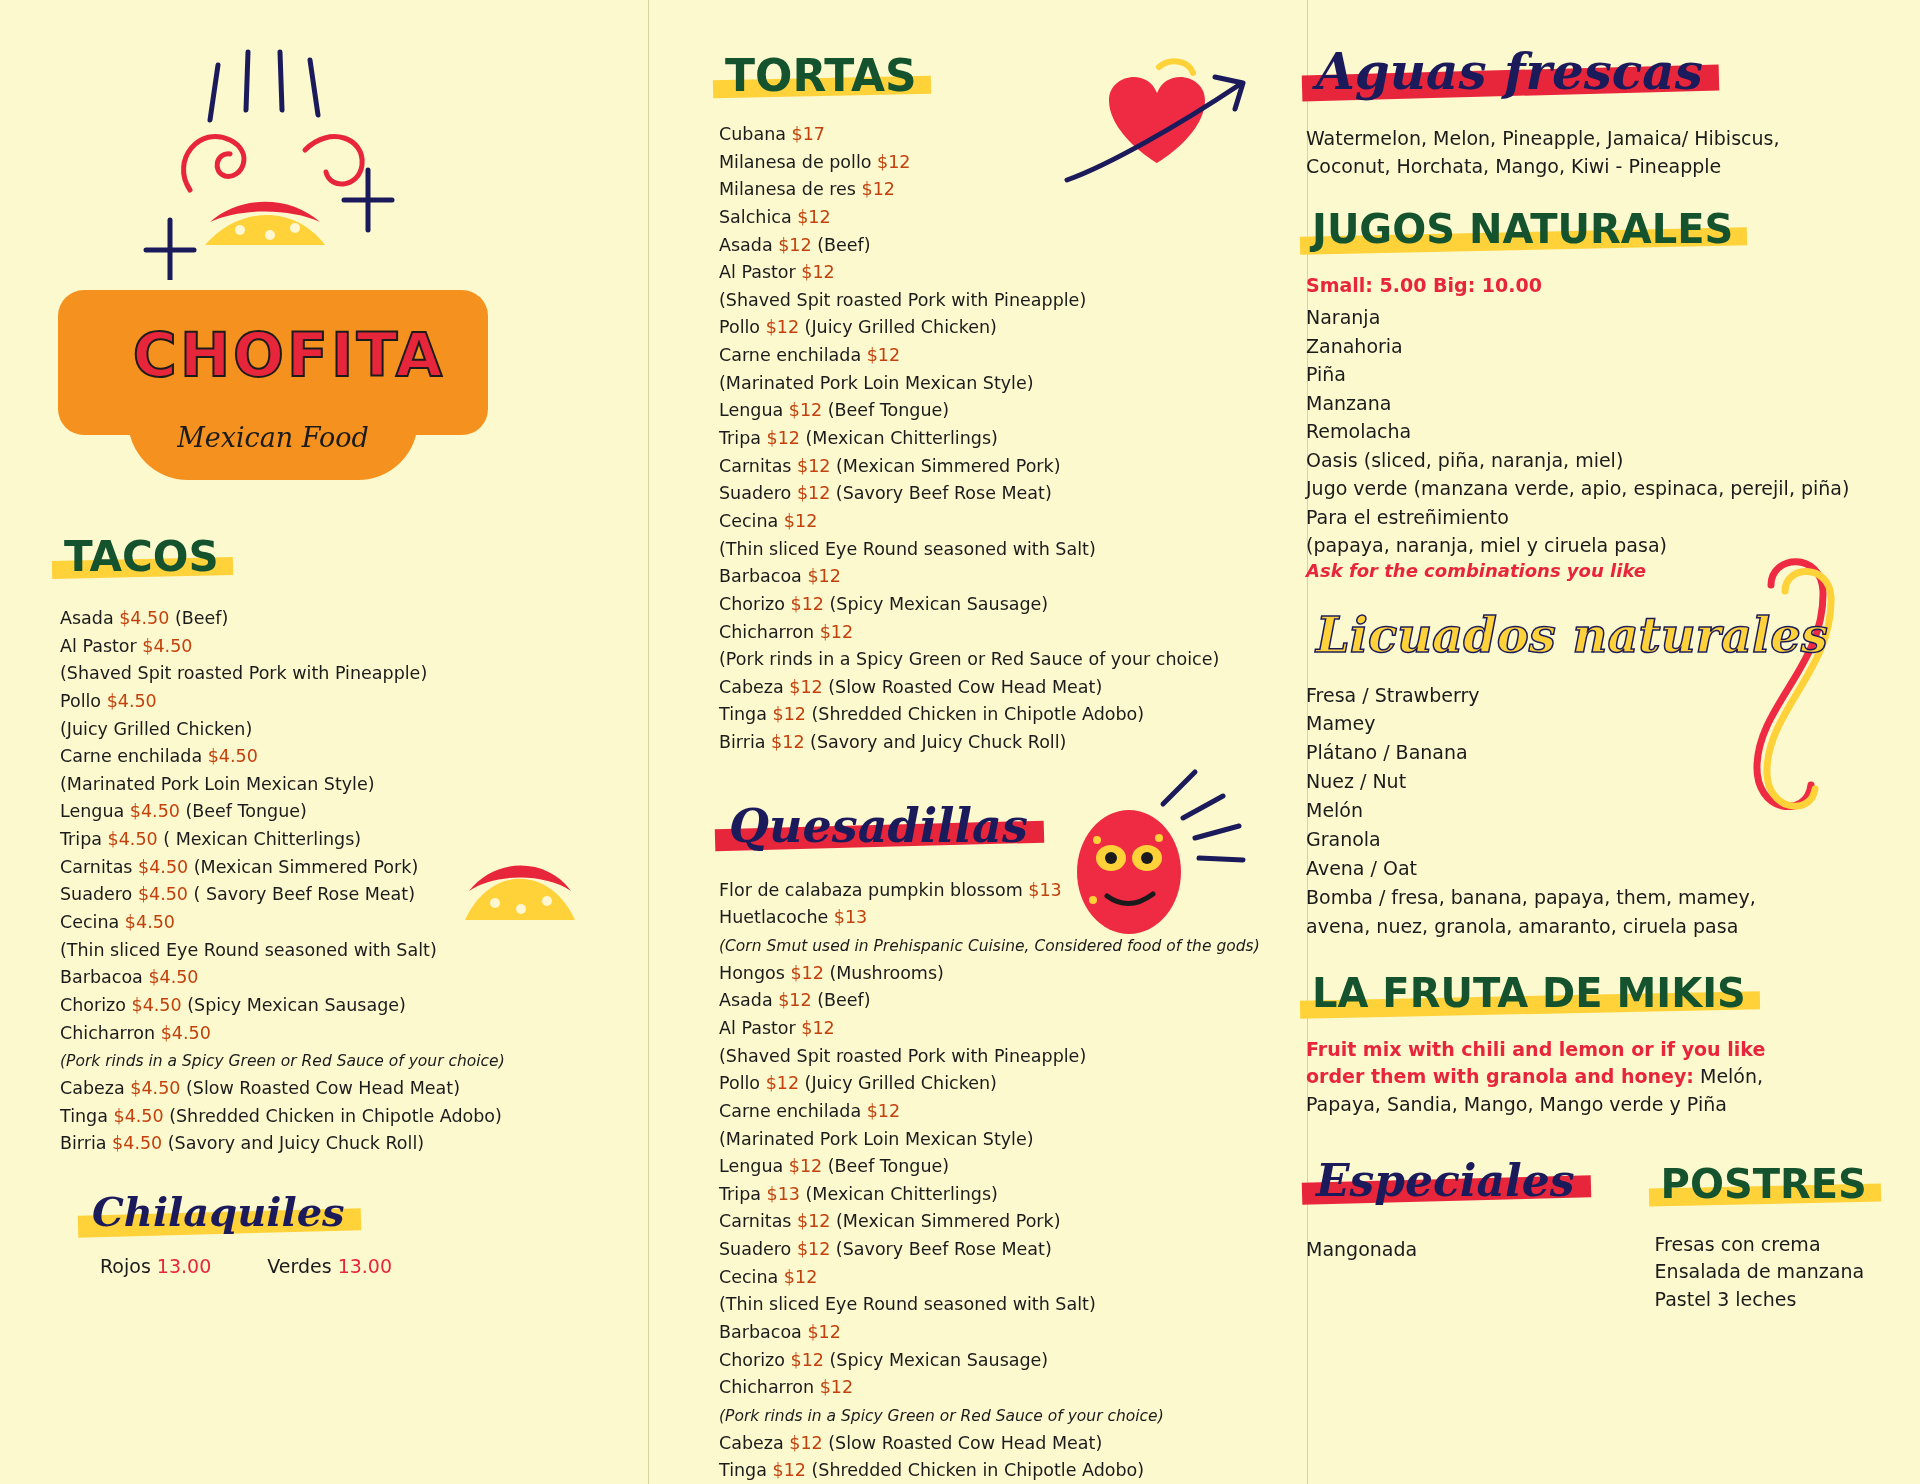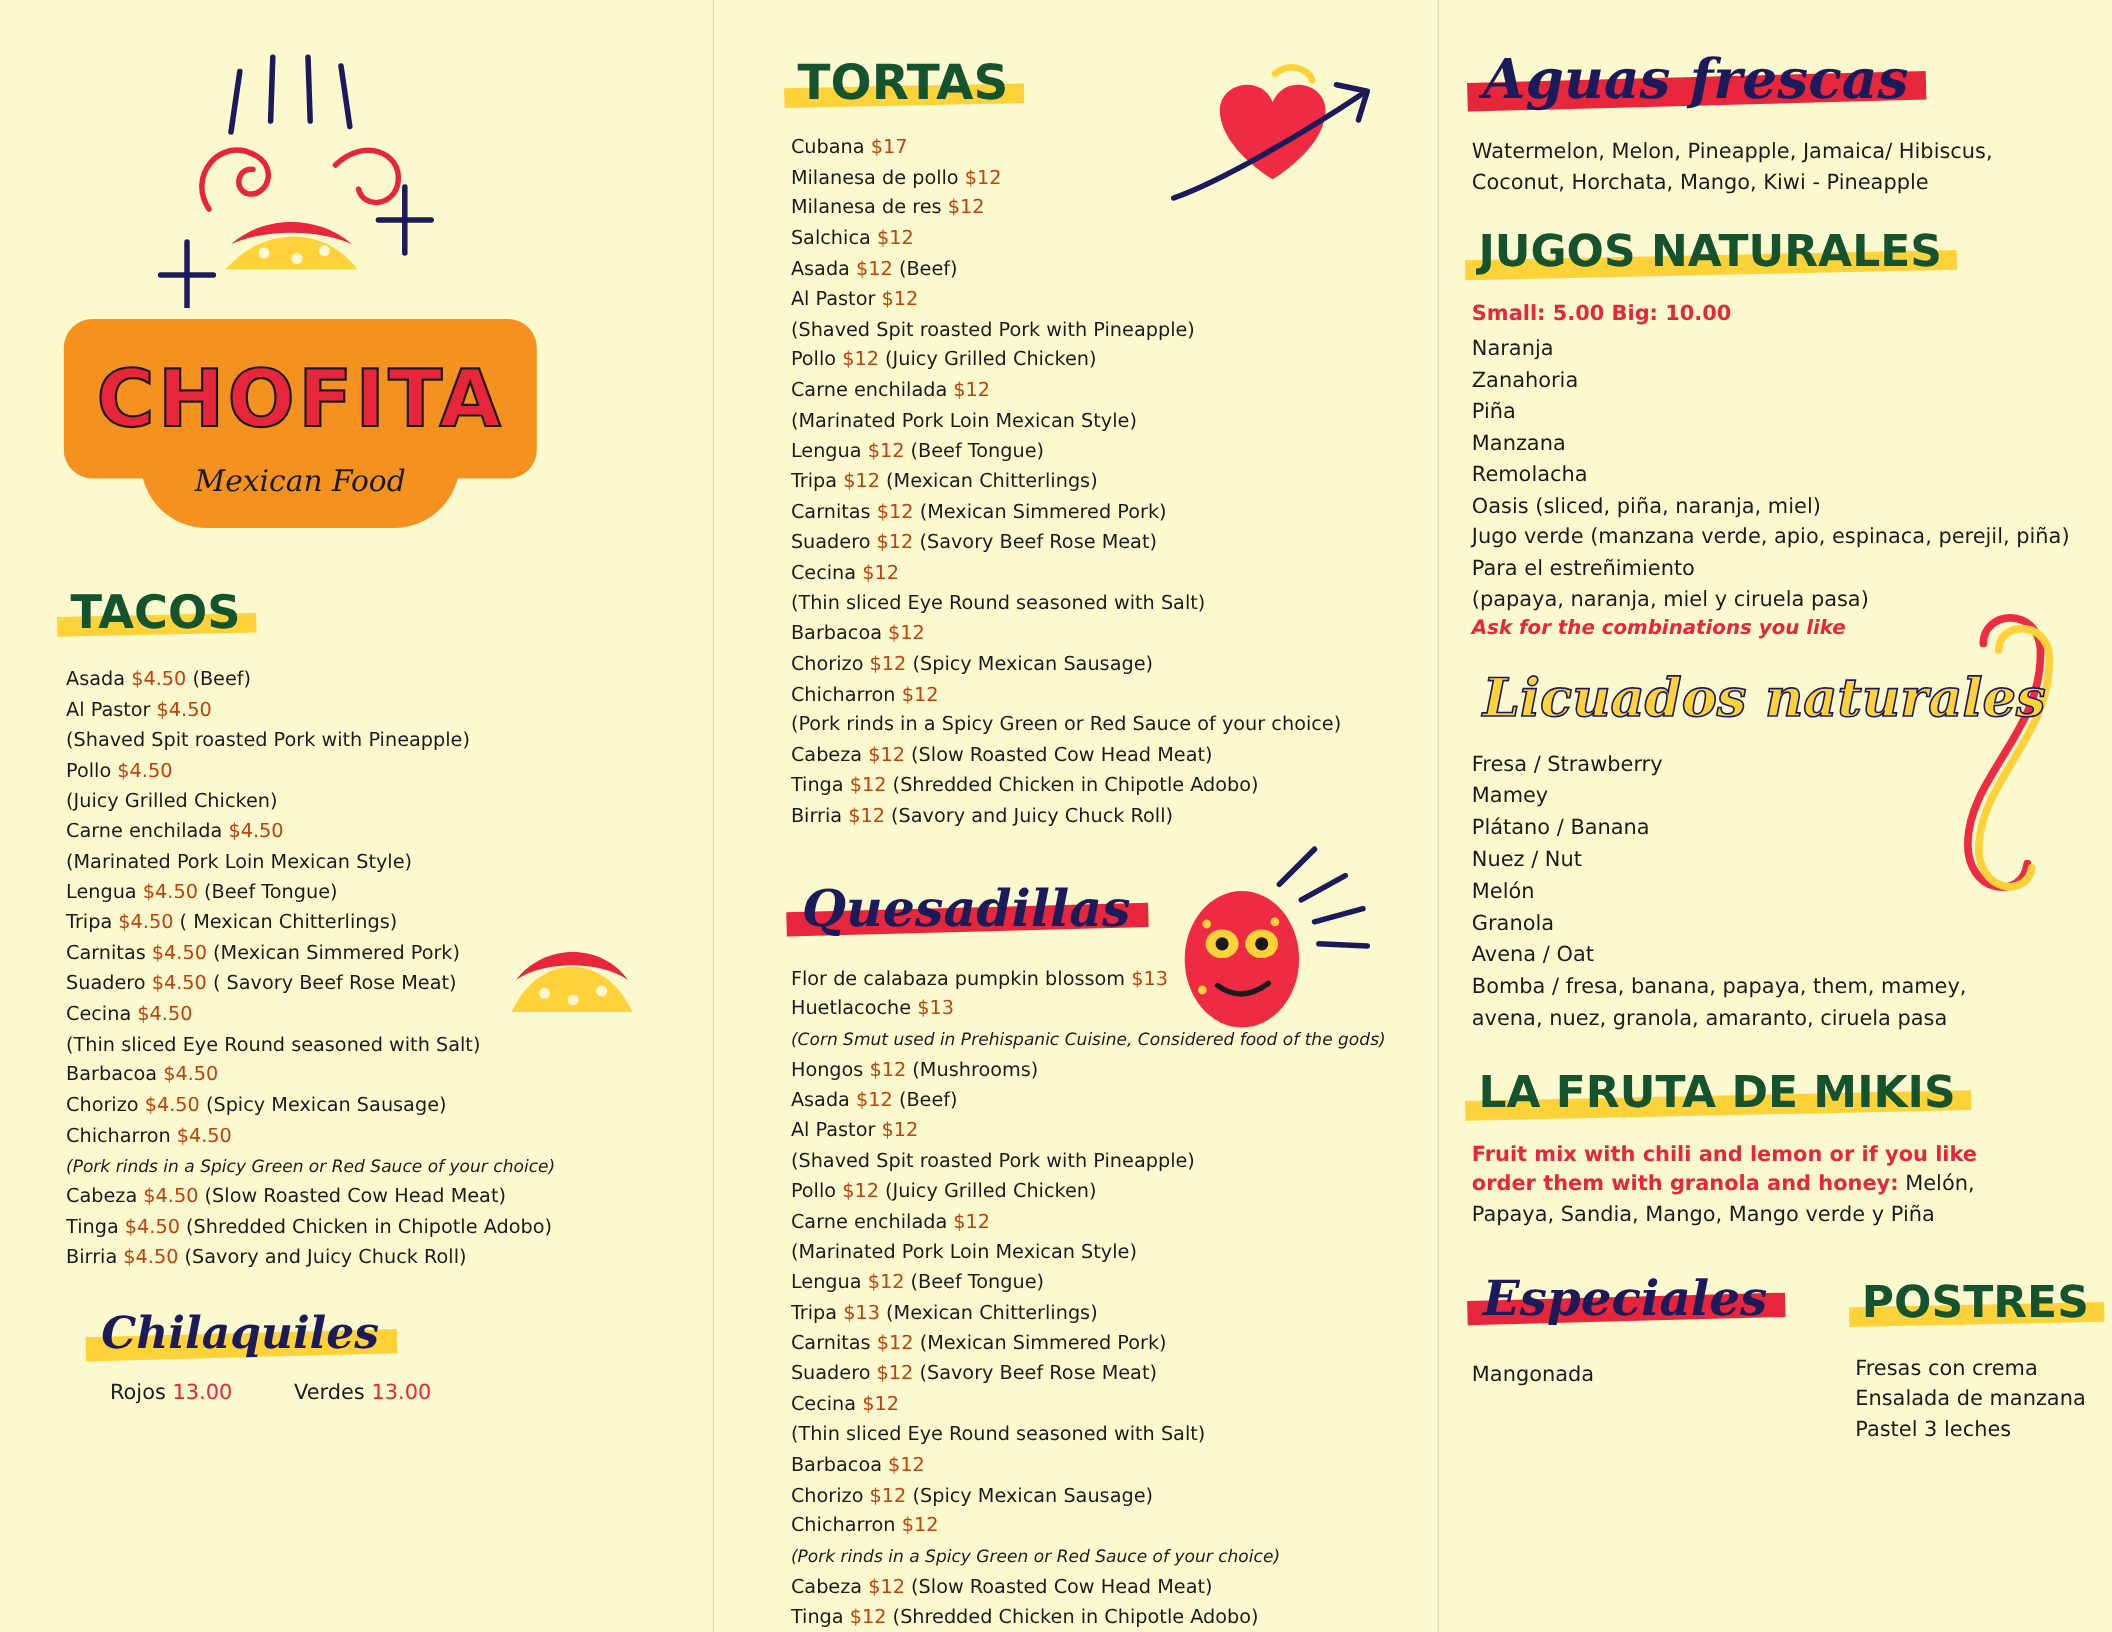--- a/index.html
+++ b/index.html
@@ -24,21 +24,21 @@
 
   
   .col {
     position: absolute;
     top: 0;
     height: 1484px;
     box-sizing: border-box;
   }
   .col-left   { left: 0;    width: 648px; padding: 0 40px; }
   .col-mid    { left: 648px; width: 660px; padding: 0 20px; border-left: 1.5px solid #d8d4a2; border-right: 1.5px solid #d8d4a2;}
-  .col-right  { left: 1288px; width: 612px; padding: 0 16px; }
+  .col-right  { left: 1256px; width: 612px; padding: 0 16px; }
   .head-block {
     font-family: "DejaVu Sans", sans-serif;
     font-weight: 800;
     font-size: 40px;
     color: #14532d;
     -webkit-text-stroke: 0px;
     position: relative;
     display: inline-block;
     padding: 2px 6px;
     z-index: 1;
@@ -117,26 +117,26 @@
     position: absolute;
     left: 70px;
     top: 120px;
     width: 290px;
     height: 70px;
     background: #f5921f;
     border-radius: 0 0 60px 60px;
   }
   .logo-title {
     position: absolute;
-    left: 0; top: 30px;
+    left: 16px; top: 30px;
     width: 430px;
     text-align: center;
     font-family: "DejaVu Sans", sans-serif;
     font-weight: 800;
-    font-size: 72px;
+    font-size: 60px;
     letter-spacing: 3px;
     color: #e8263b;
     -webkit-text-stroke: 2px #1b1b1b;
     z-index: 3;
   }
   .logo-sub {
     position: absolute;
     left: 0; top: 132px;
     width: 430px;
     text-align: center;

